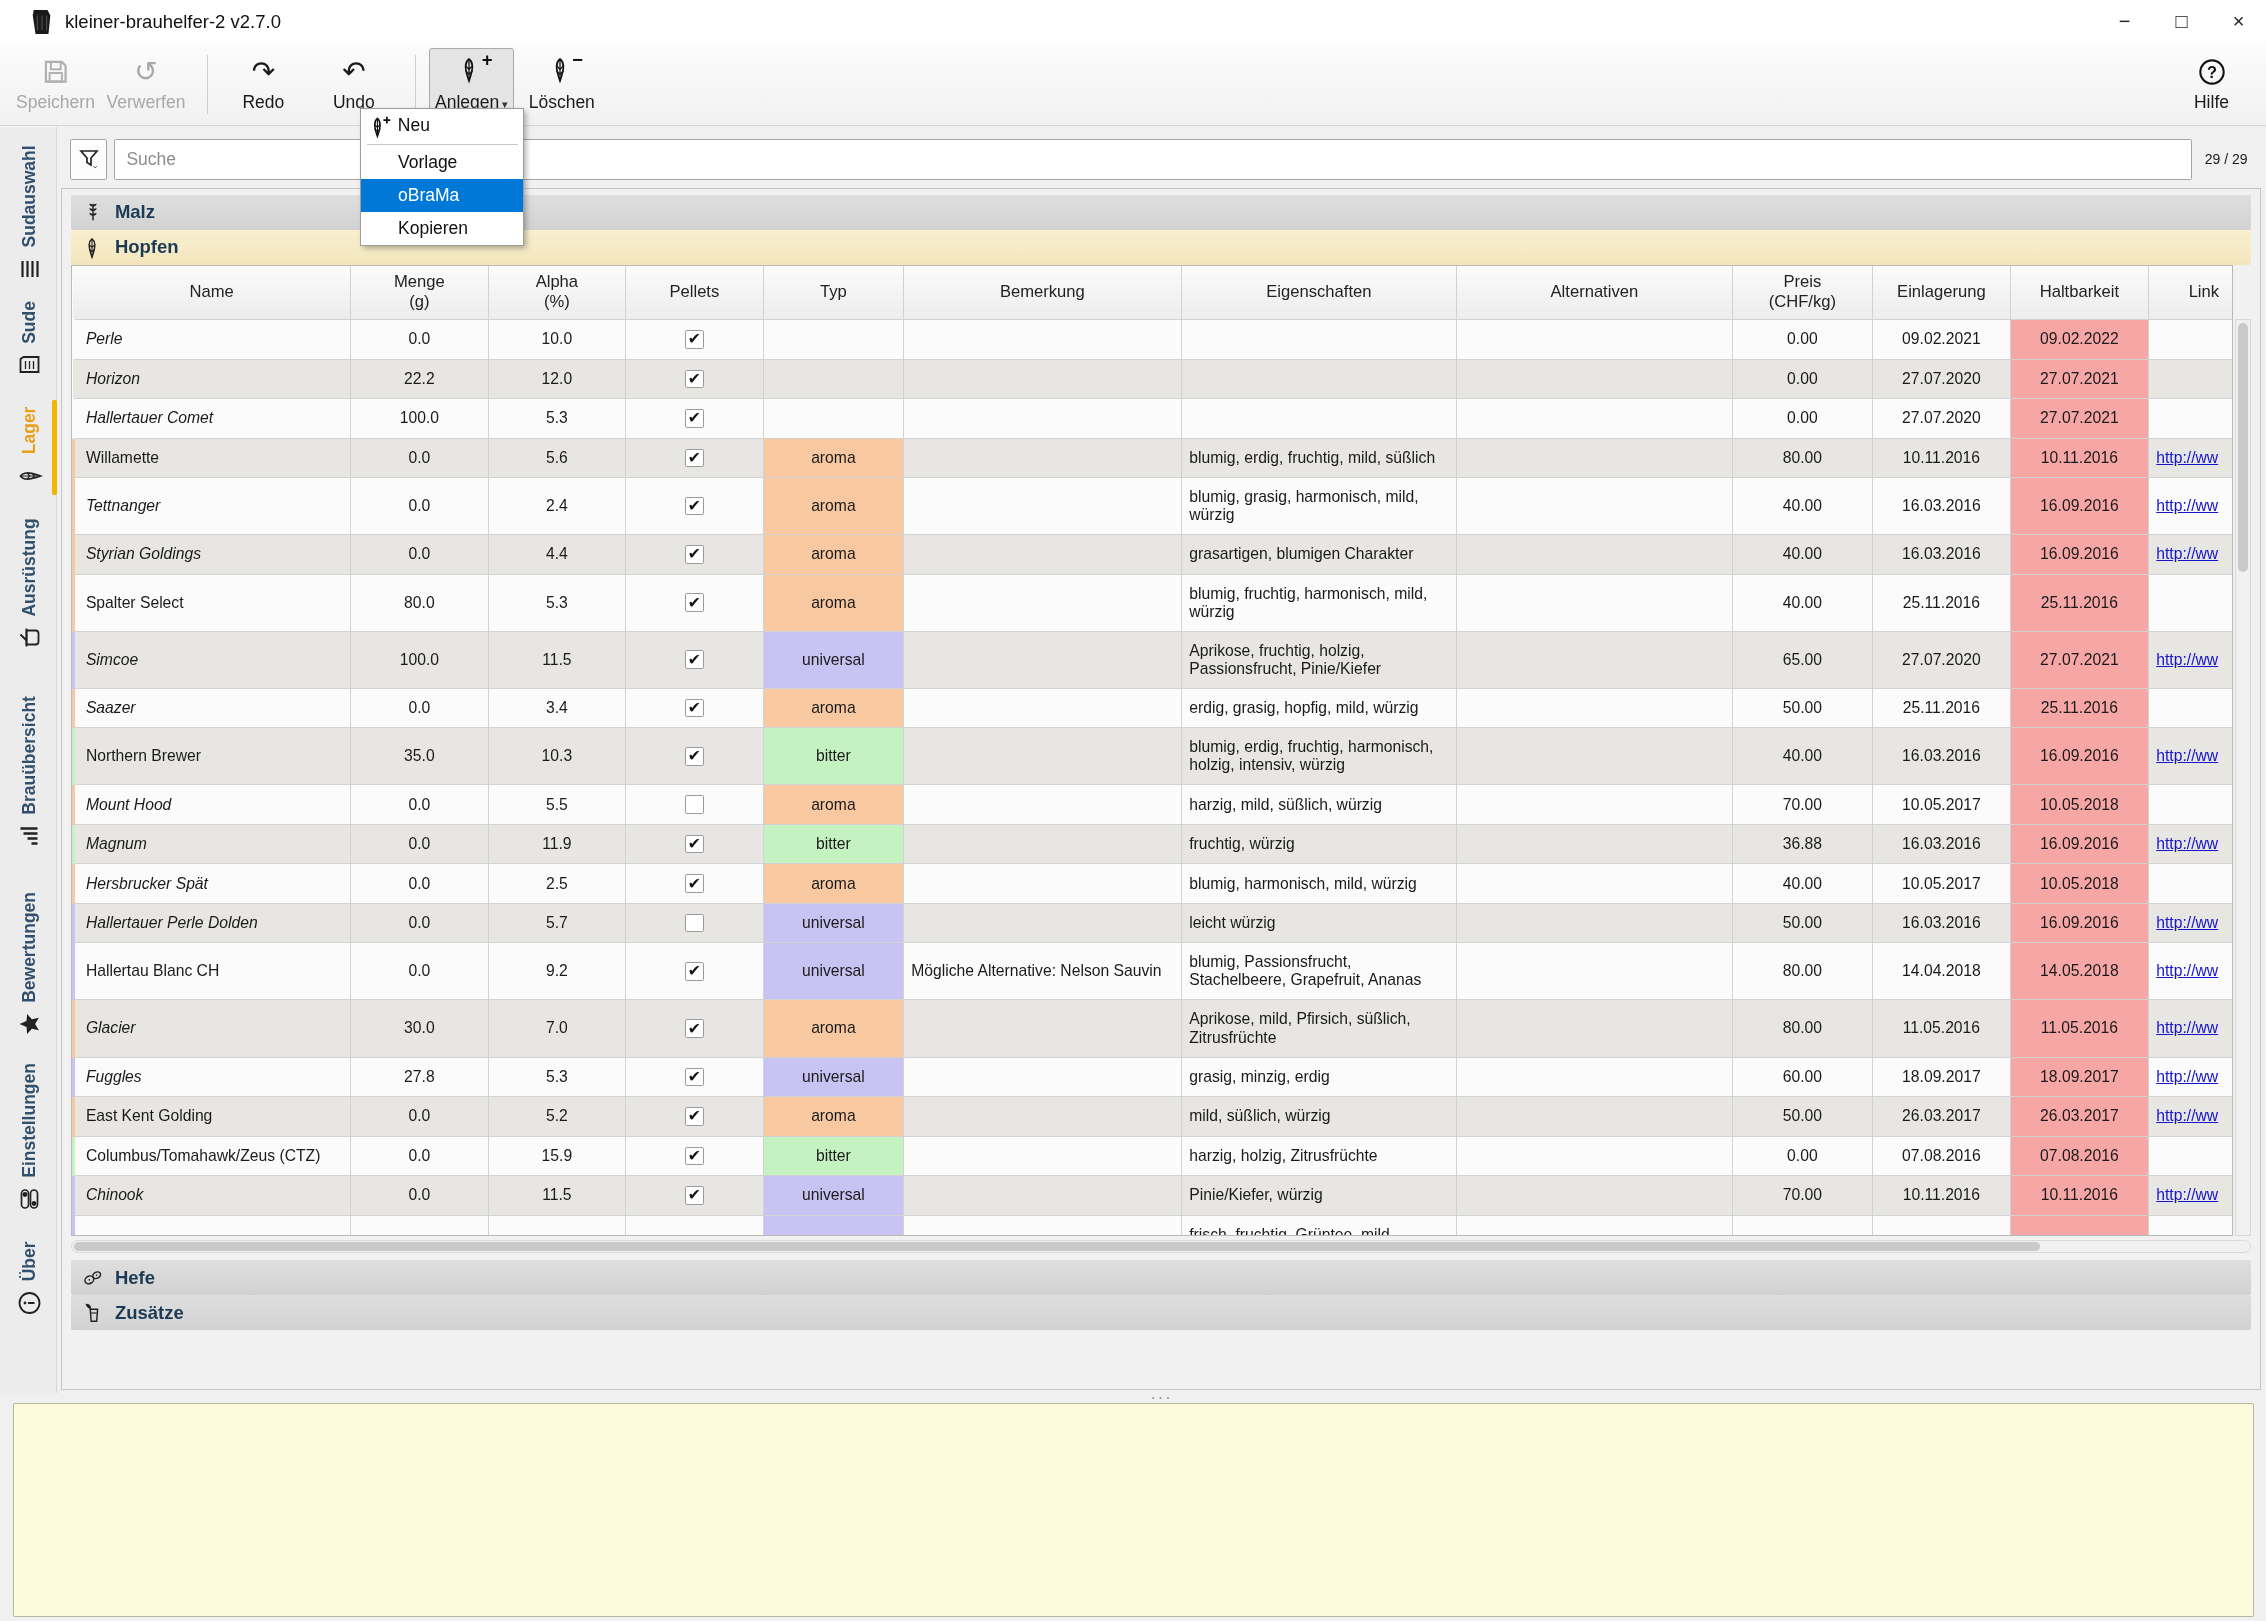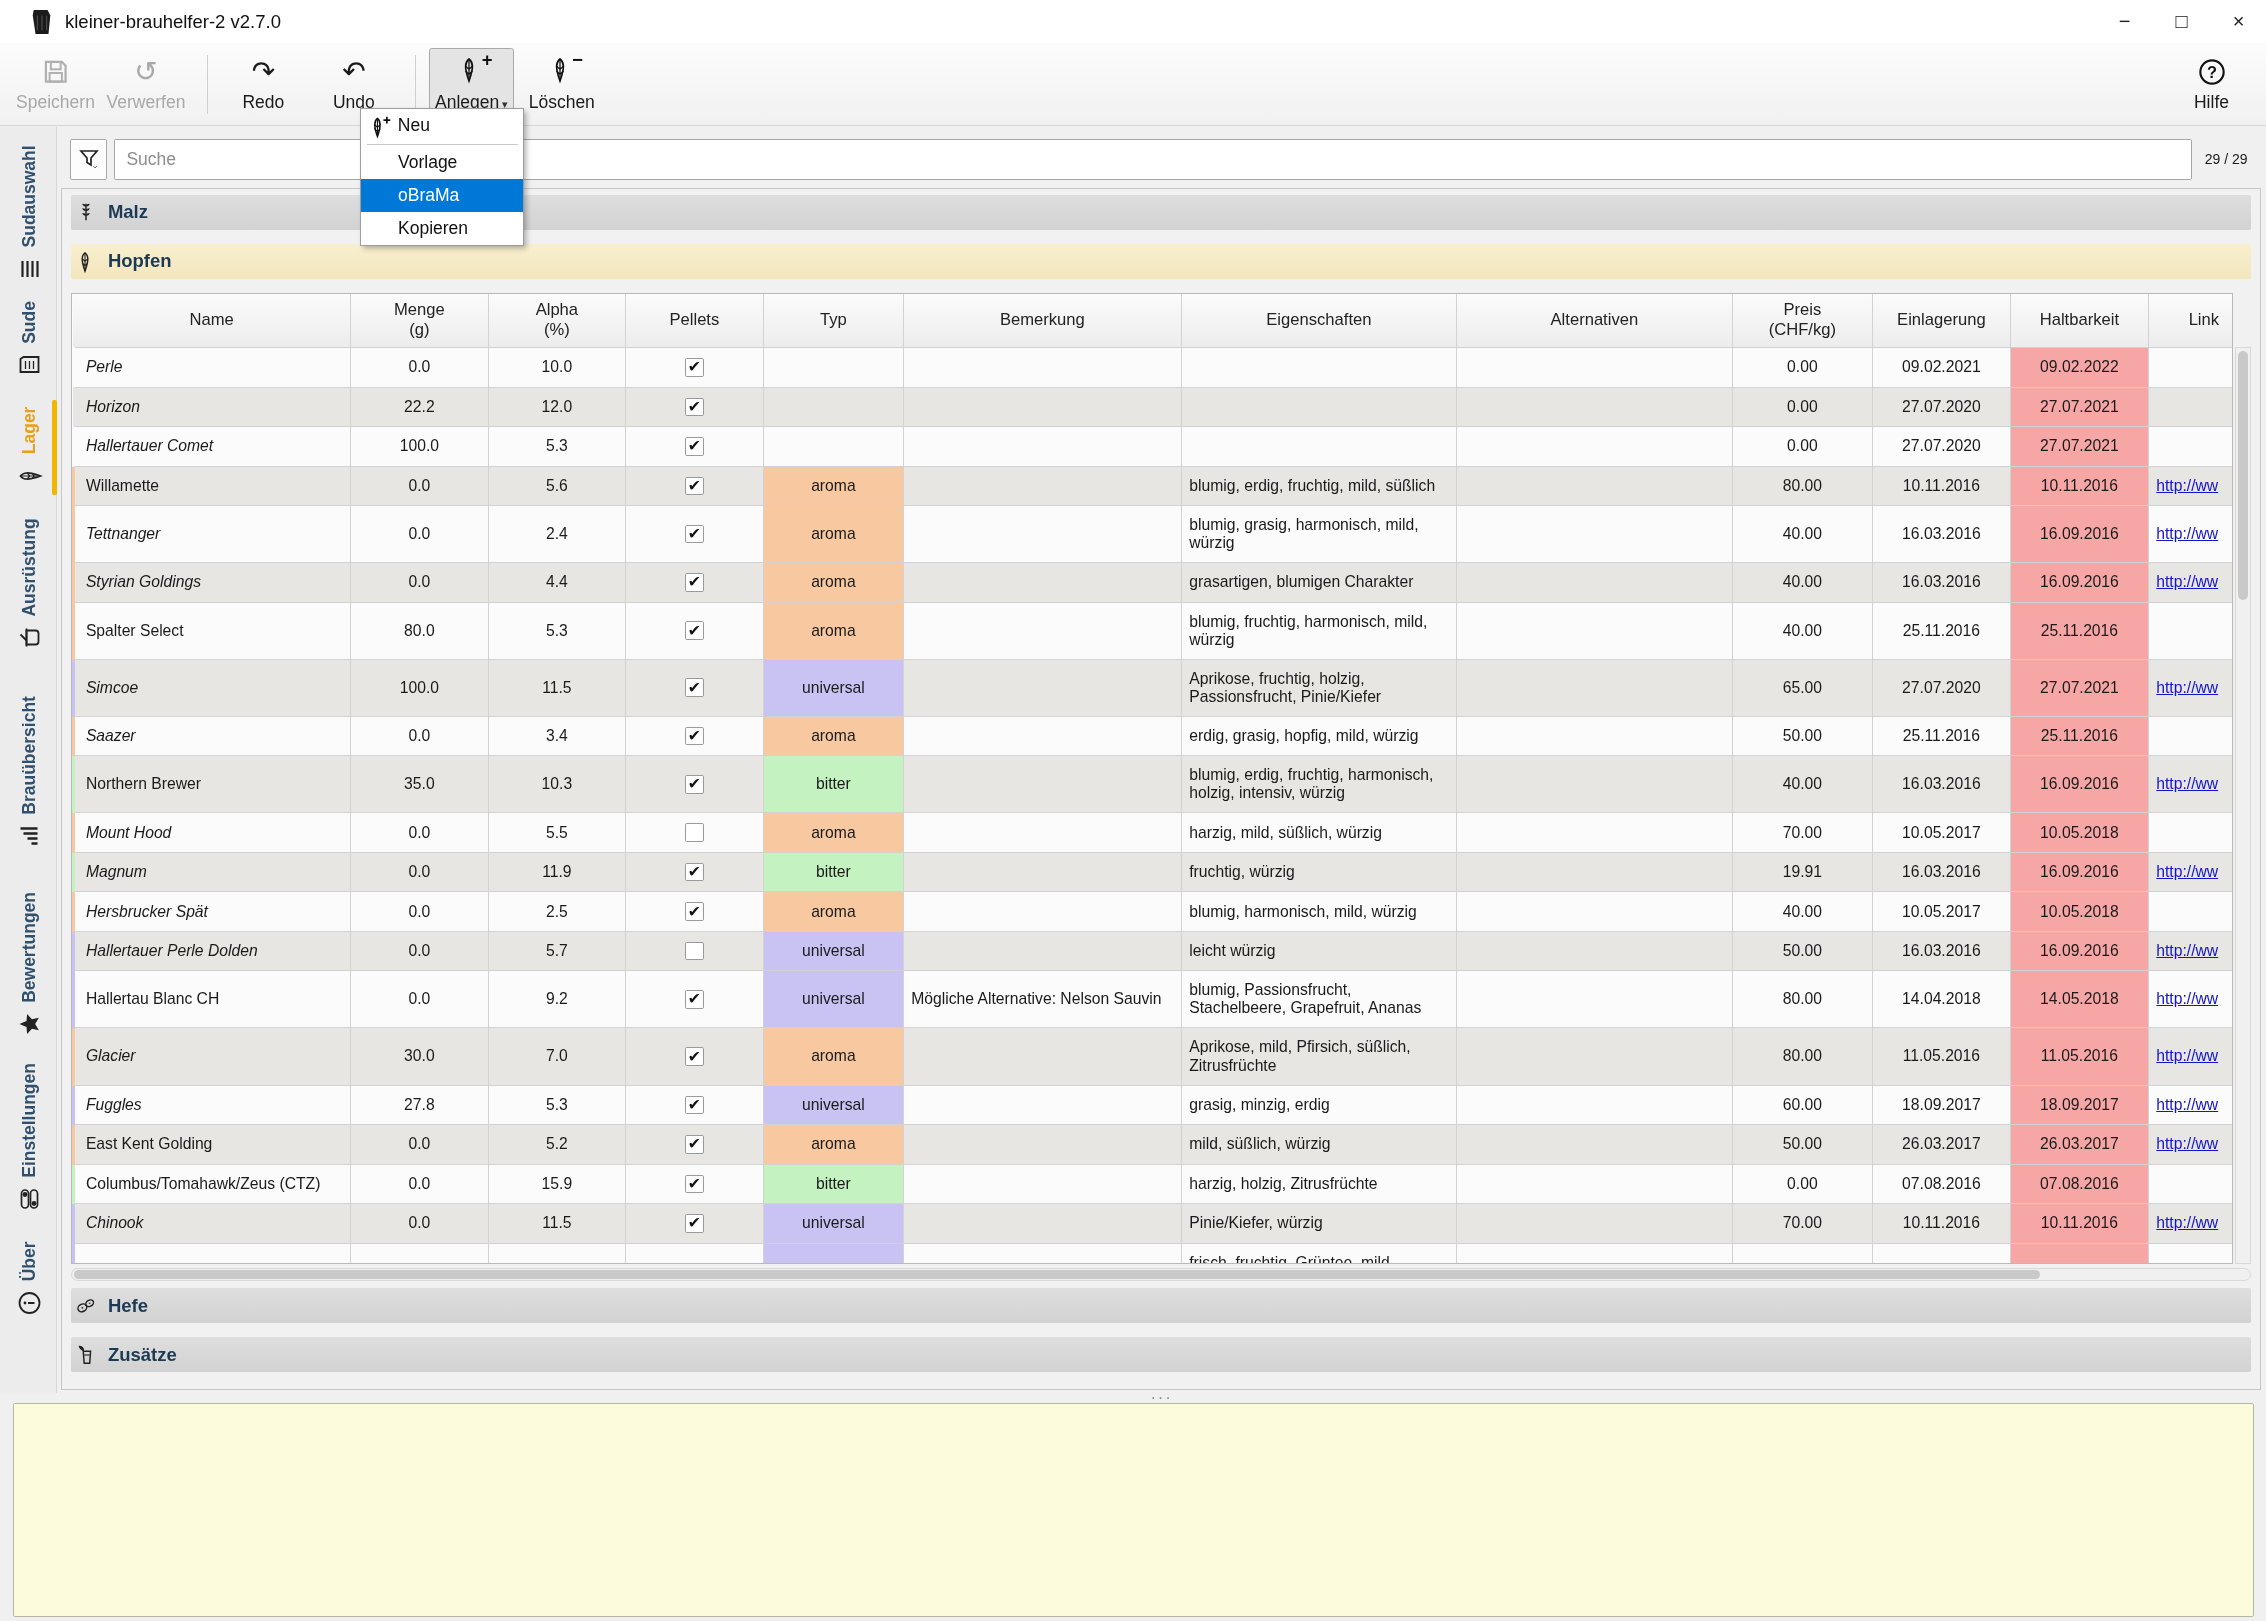--- a/index.html
+++ b/index.html
@@ -53,22 +53,22 @@
   .filter-btn { width:37px; height:41px; background:#fdfdfd; border:0.9px solid #a6a6a6;
     border-radius:1.8px; display:flex; align-items:center; justify-content:center; }
   .search-input { flex:1; height:41px; border:0.9px solid #a6a6a6; border-radius:1.8px;
     font-size:17.5px; padding:0 11px; background:#fff; color:#222;
     font-family:"Liberation Sans",sans-serif; }
   .search-input::placeholder { color:#8d8d8d; }
   .counter { font-size:14px; color:#1a1a1a; padding:0 5.5px; white-space:nowrap; }
 
   .panel { position:absolute; left:3.7px; top:61px; width:2200px; height:1202px;
     border:0.9px solid #c6c6c6; background:#f1f1f1; padding:5.5px 9.2px; }
-  .sec-hdr { height:35px; display:flex; align-items:center; gap:11px; padding-left:4px;
-    background:linear-gradient(#dedede,#d2d2d2); border-radius:1.8px; margin-bottom:14px; }
+  .sec-hdr { height:35px; display:flex; align-items:center; gap:11px; padding-left:11px;
+    background:linear-gradient(#dedede,#d2d2d2); border-radius:1.8px; margin-bottom:0; }
   .sec-hdr .ic { width:22px; height:22px; }
   .sec-hdr .sec-label { font-size:18.5px; font-weight:bold; color:#1c3a55; }
   .sec-hdr.hopfen { background:linear-gradient(#f8efcf,#f3e6bd); }
   .sec-hdr.mt { margin-top:7.4px; }
 
   
   .table-zone { position:relative; width:100%; }
   .tbl-viewport { position:relative; width:calc(100% - 17.5px); overflow:hidden;
     border:0.9px solid #b9b9b9; background:#fbfbfb; }
   table.grid { border-collapse:collapse; table-layout:fixed; width:2187px; font-size:15.7px; }
@@ -536,21 +536,21 @@
                   <td class="name-cell it" style="border-left-color: rgb(196, 242, 192);">Magnum</td>
                   <td class="c">0.0</td>
                   <td class="c">11.9</td>
                   <td class="c">
                     <span class="cbx">✔</span>
                   </td>
                   <td class="typ-cell" style="background:#c4f2c0 !important">bitter</td>
                   <td class=""></td>
                   <td class="">fruchtig, würzig</td>
                   <td class=""></td>
-                  <td class="c">19.91</td>
+                  <td class="c">36.88</td>
                   <td class="date-cell">16.03.2016</td>
                   <td class="date-cell" style="background:#f7a6a6 !important">16.09.2016</td>
                   <td class="link-cell"><span>http://ww</span></td>
                 </tr>
                 <tr>
                   <td class="name-cell it" style="border-left-color: rgb(248, 200, 160);">Hersbrucker Spät</td>
                   <td class="c">0.0</td>
                   <td class="c">2.5</td>
                   <td class="c">
                     <span class="cbx">✔</span>

